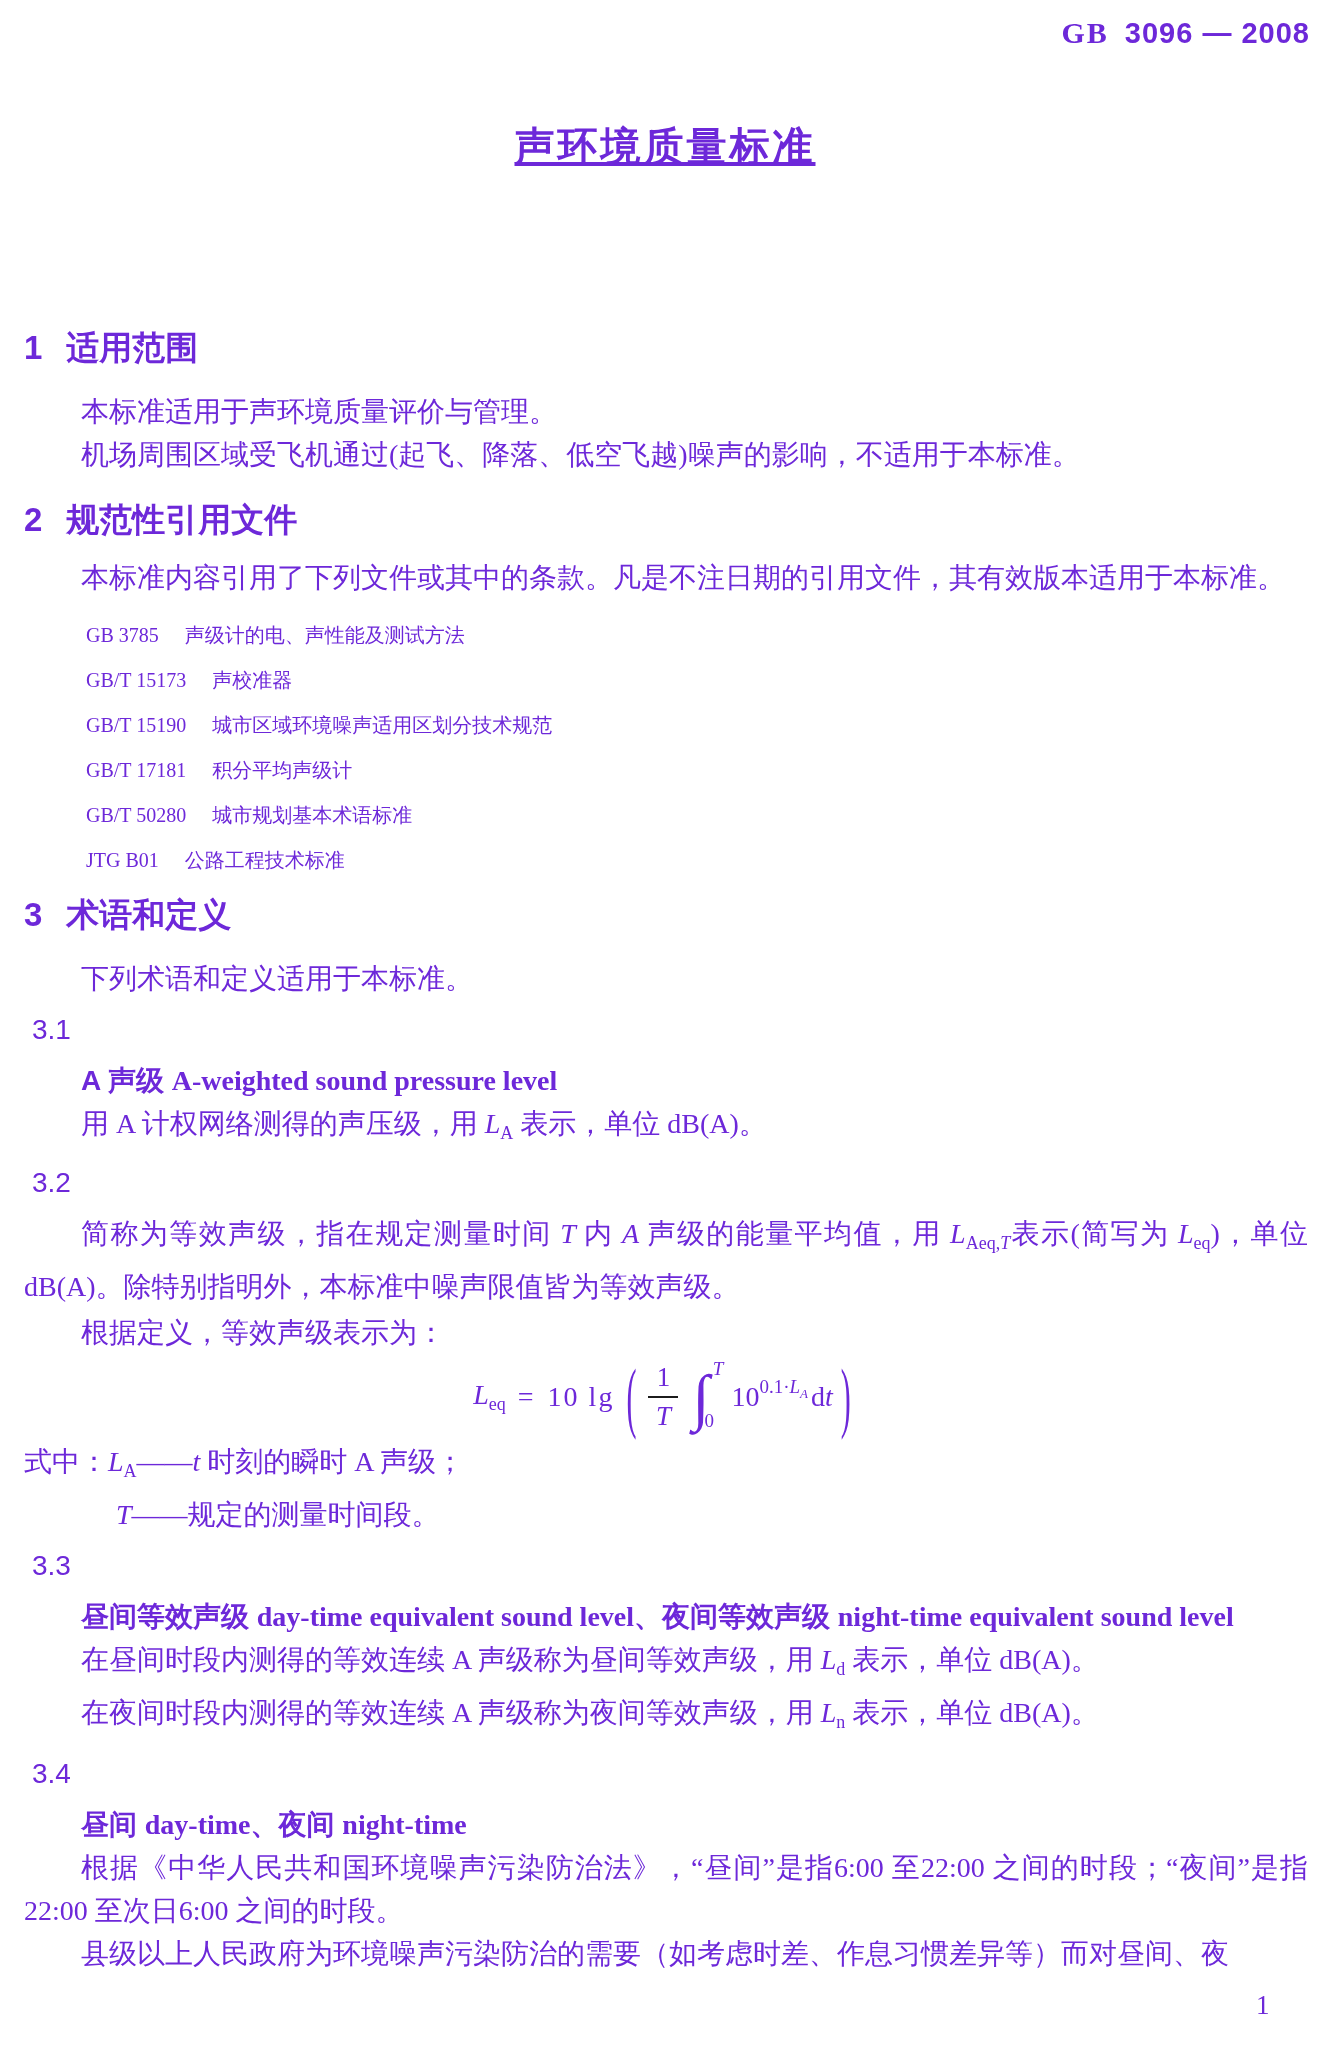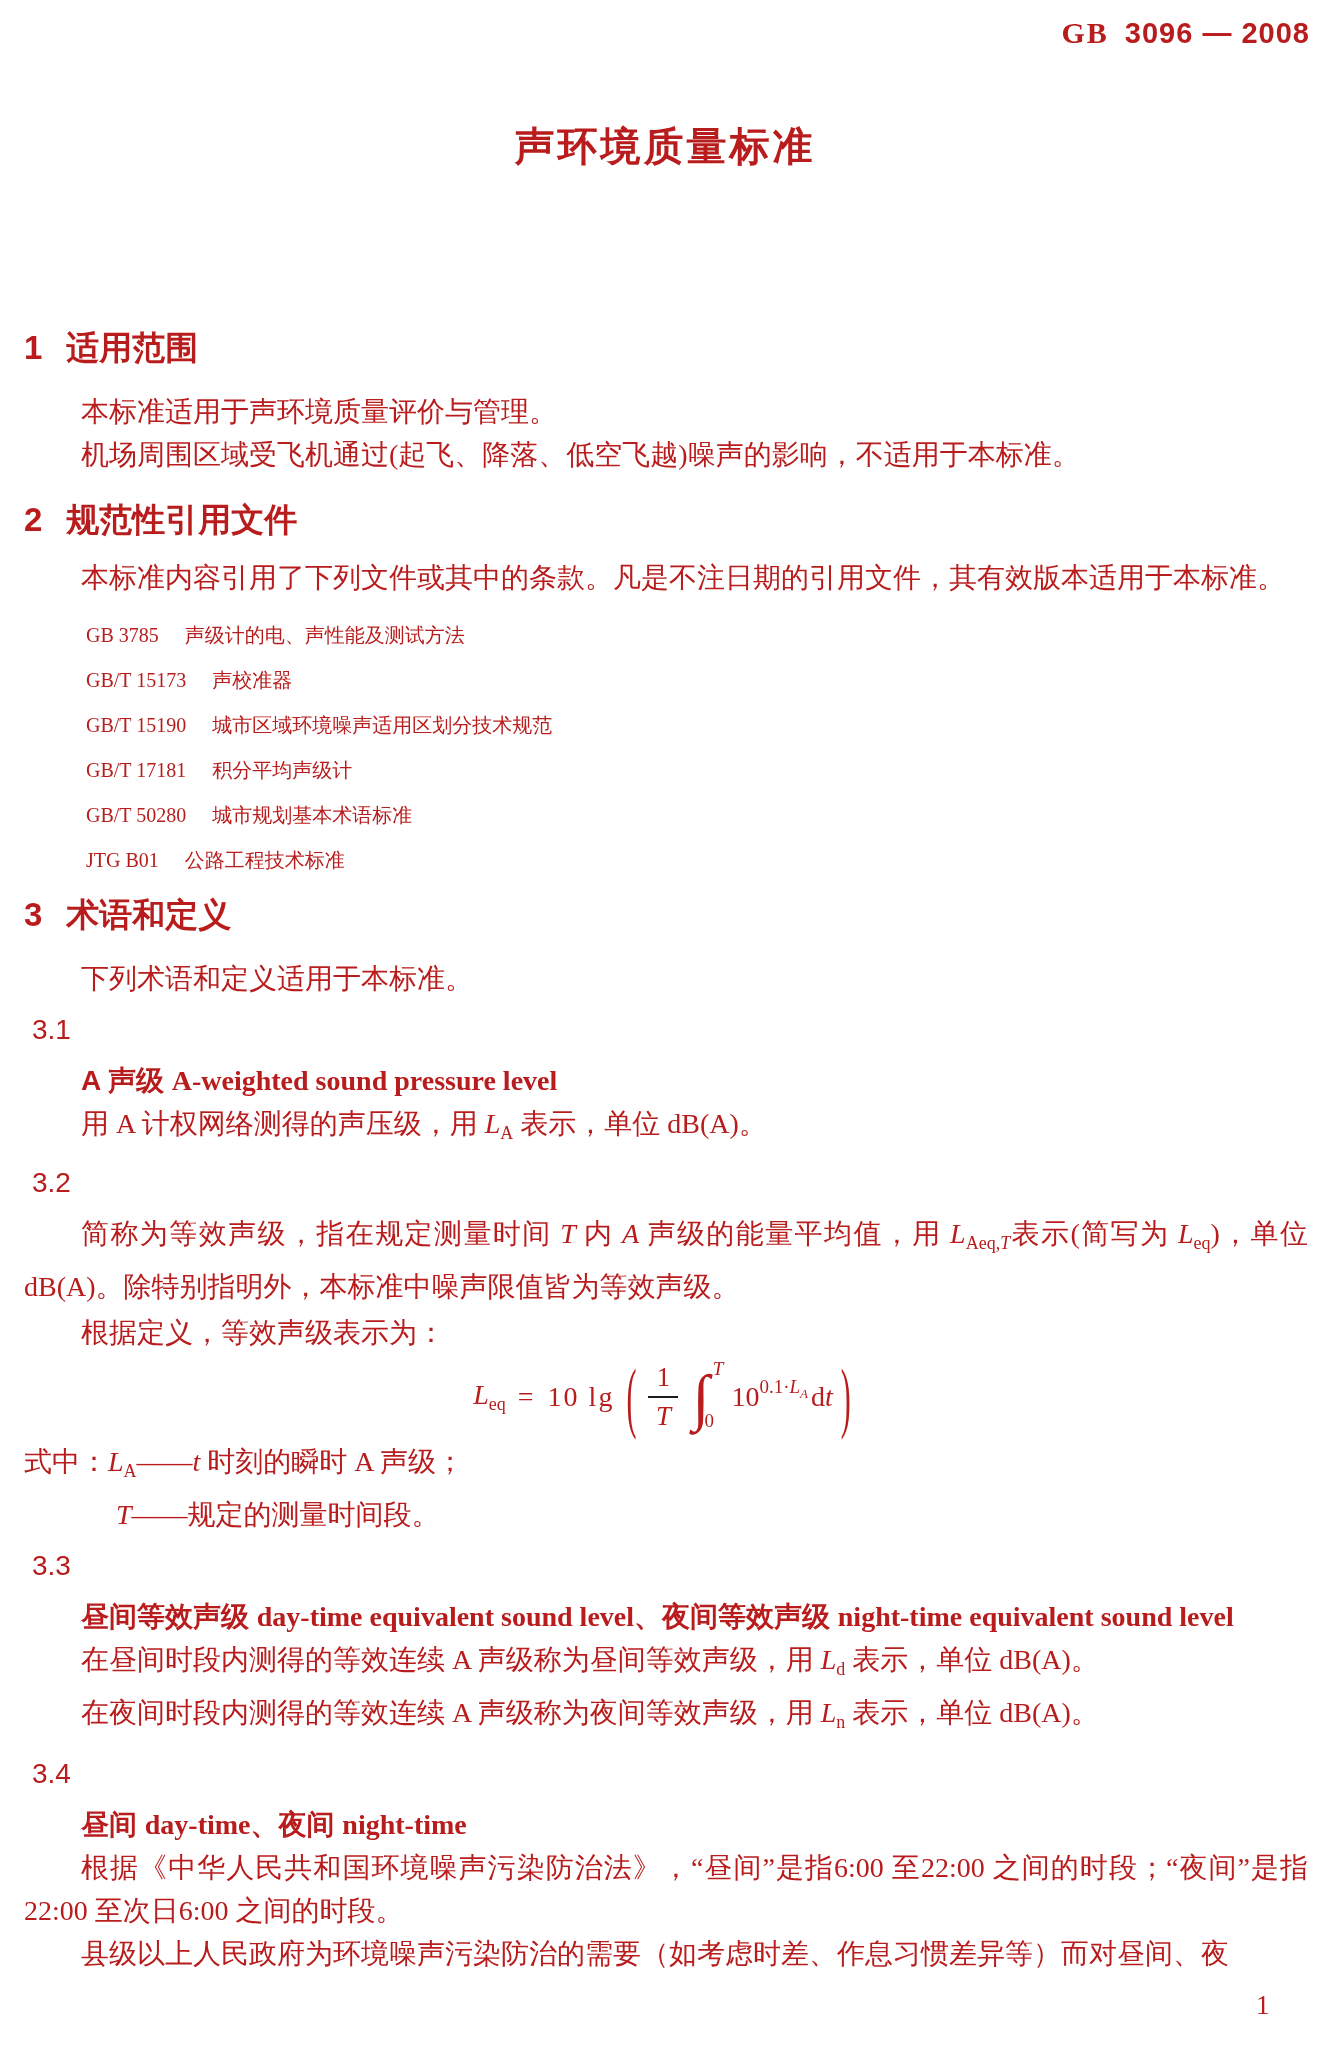--- a/index.html
+++ b/index.html
@@ -1,20 +1,20 @@
 <!DOCTYPE html>
 <html><head>
 <meta charset="utf-8">
 <style>
   html,body { margin:0; padding:0; background:#ffffff; }
   .page {
     position:relative;
     width:1330px; height:2056px;
     background:#ffffff;
-    color:#b91c1c;
+    color:#6d28d9;
     font-family:"Liberation Serif","DejaVu Serif",serif;
     overflow:hidden;
     box-sizing:border-box;
   }
   .doc-header {
     position:absolute; top:16px; right:20px;
     white-space:nowrap;
   }
   .doc-header .gb {
     font-family:"Liberation Serif",serif;
@@ -23,20 +23,21 @@
   .doc-header .num {
     font-family:"Liberation Sans",sans-serif;
     font-weight:600; font-size:29px; margin-left:16px; letter-spacing:1px;
   }
   .doc-title {
     margin:0; padding-top:124px;
     text-align:center;
     font-family:"Liberation Sans","DejaVu Sans",sans-serif;
     font-weight:bold; font-size:40px; line-height:44px;
     letter-spacing:3px;
+    text-decoration:underline;
   }
   .content { padding:0 22px 0 24px; }
   .sec-h {
     font-family:"Liberation Sans",sans-serif;
     font-weight:bold; font-size:33px; line-height:40px;
     margin:0;
   }
   .sec-h .sec-num { margin-right:24px; }
   #sec1 { margin-top:160px; }
   #sec2 { margin-top:24px; }

